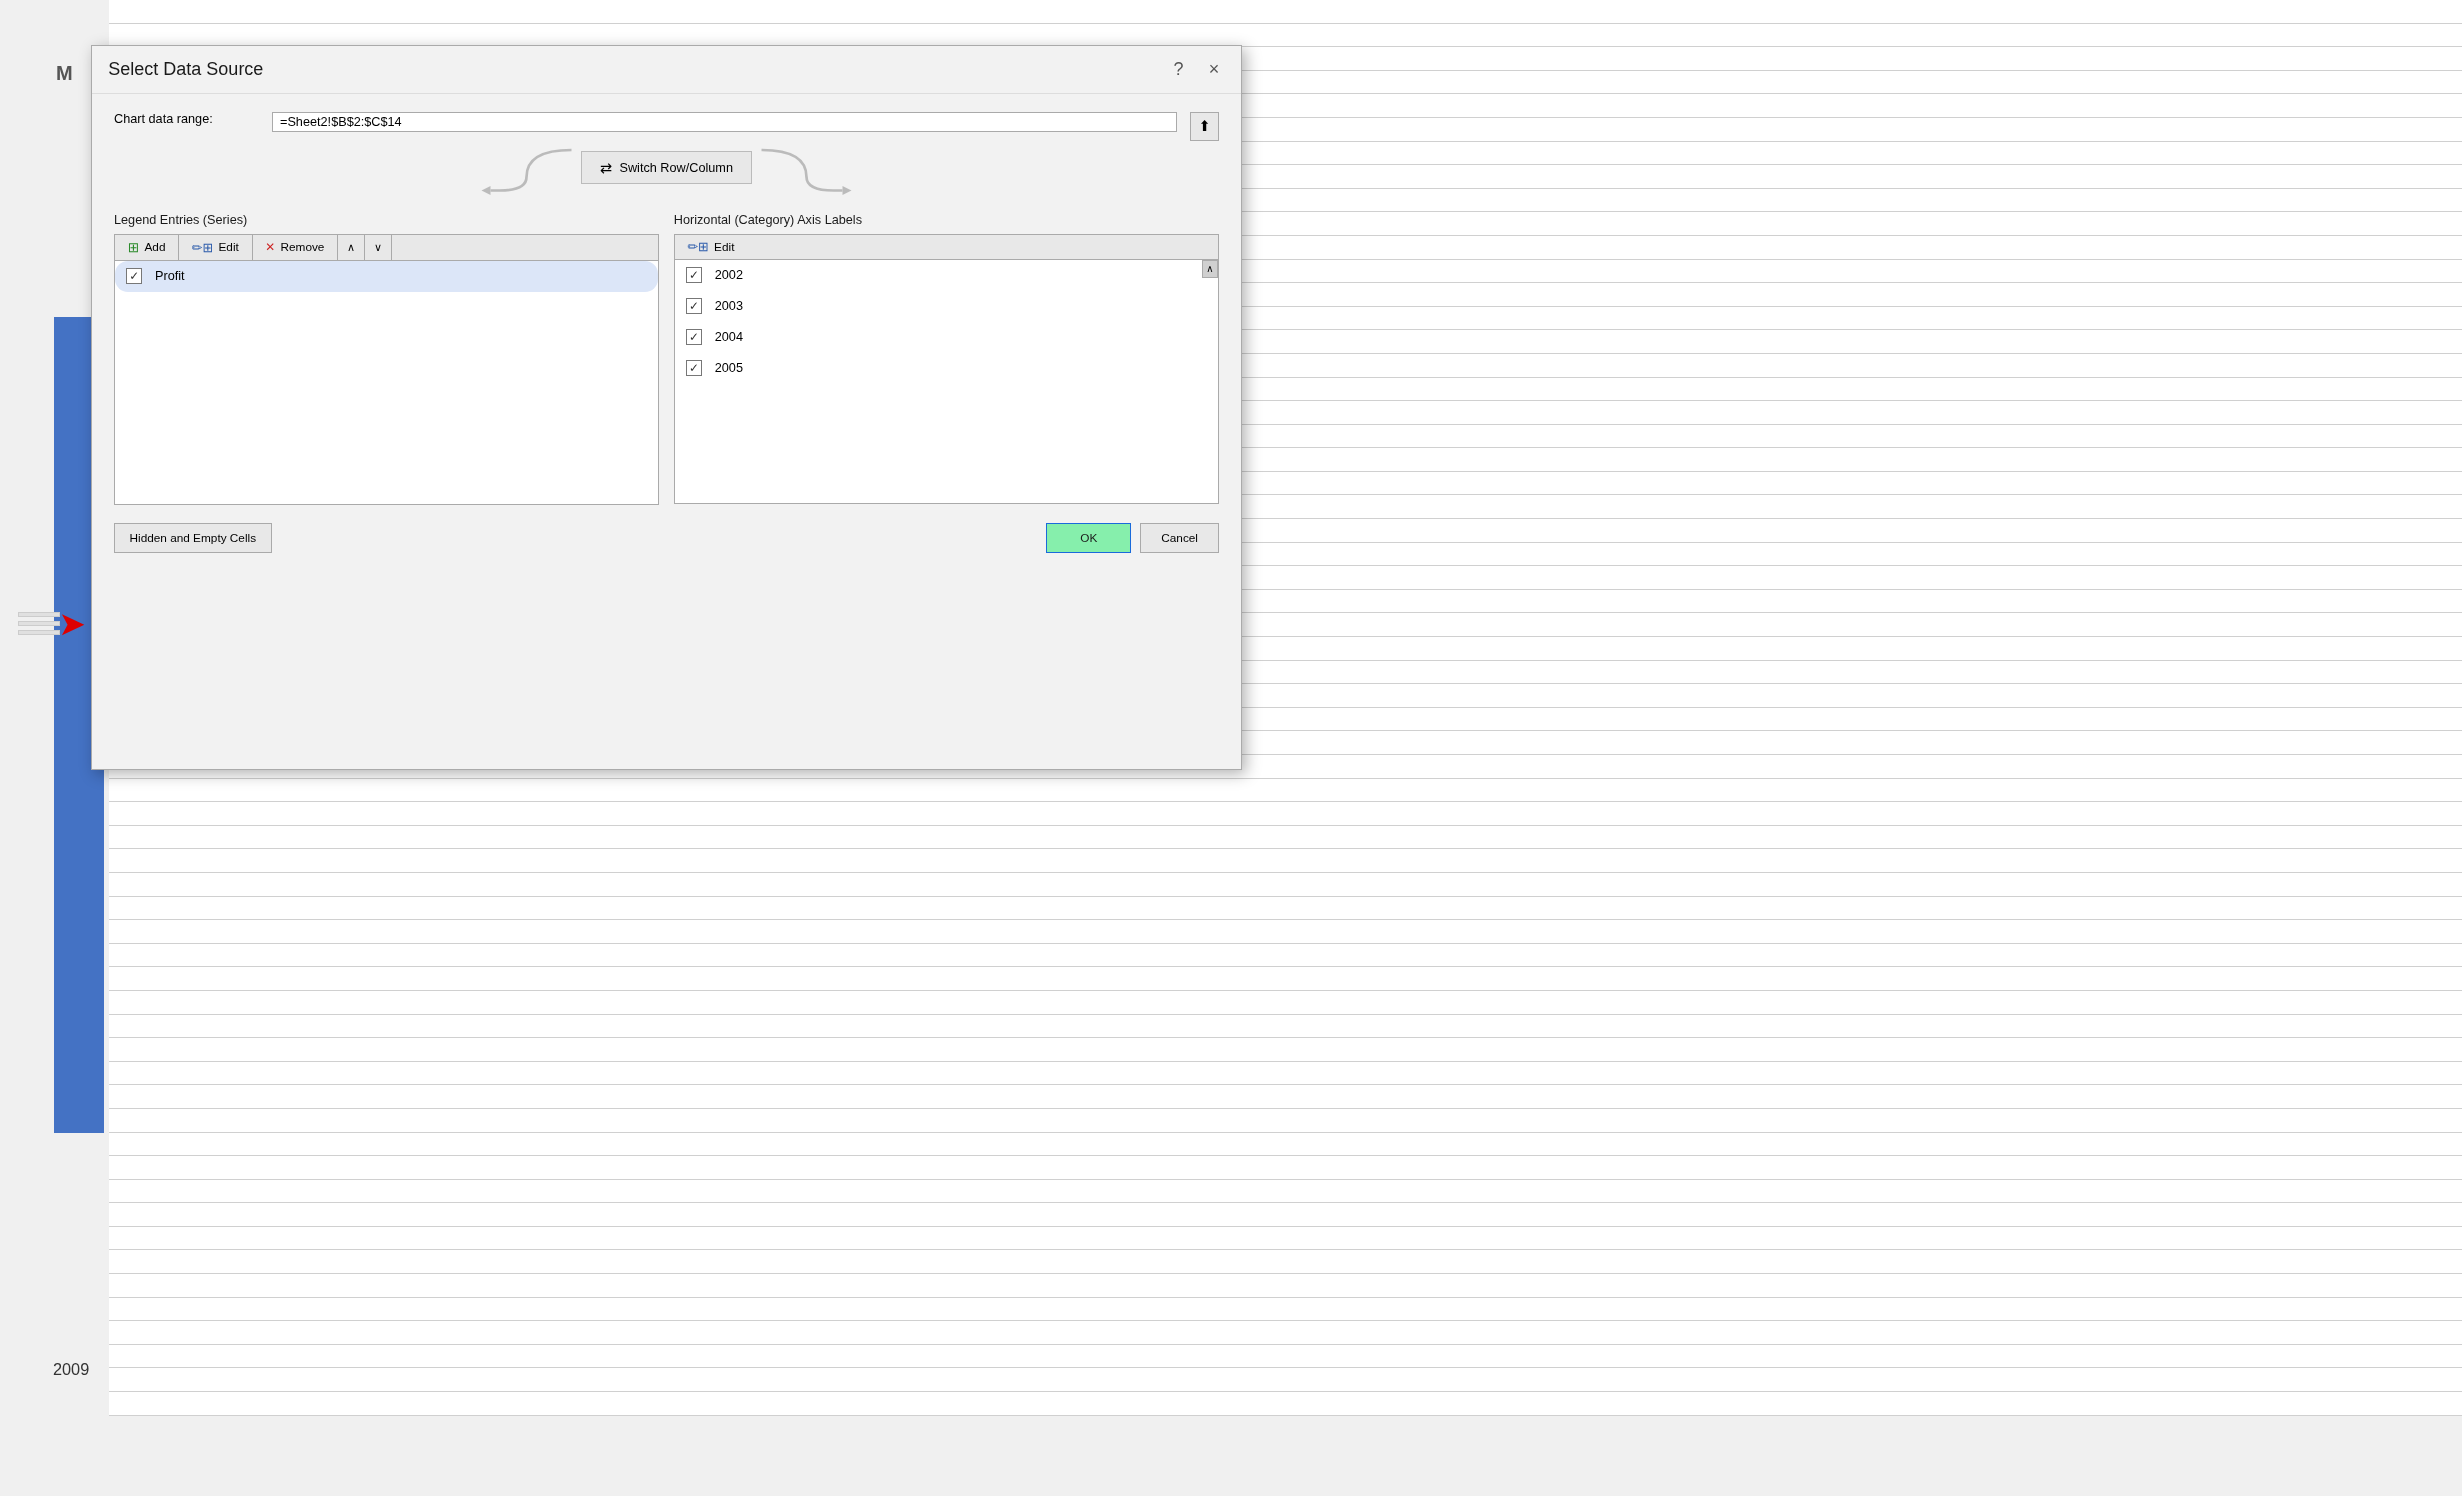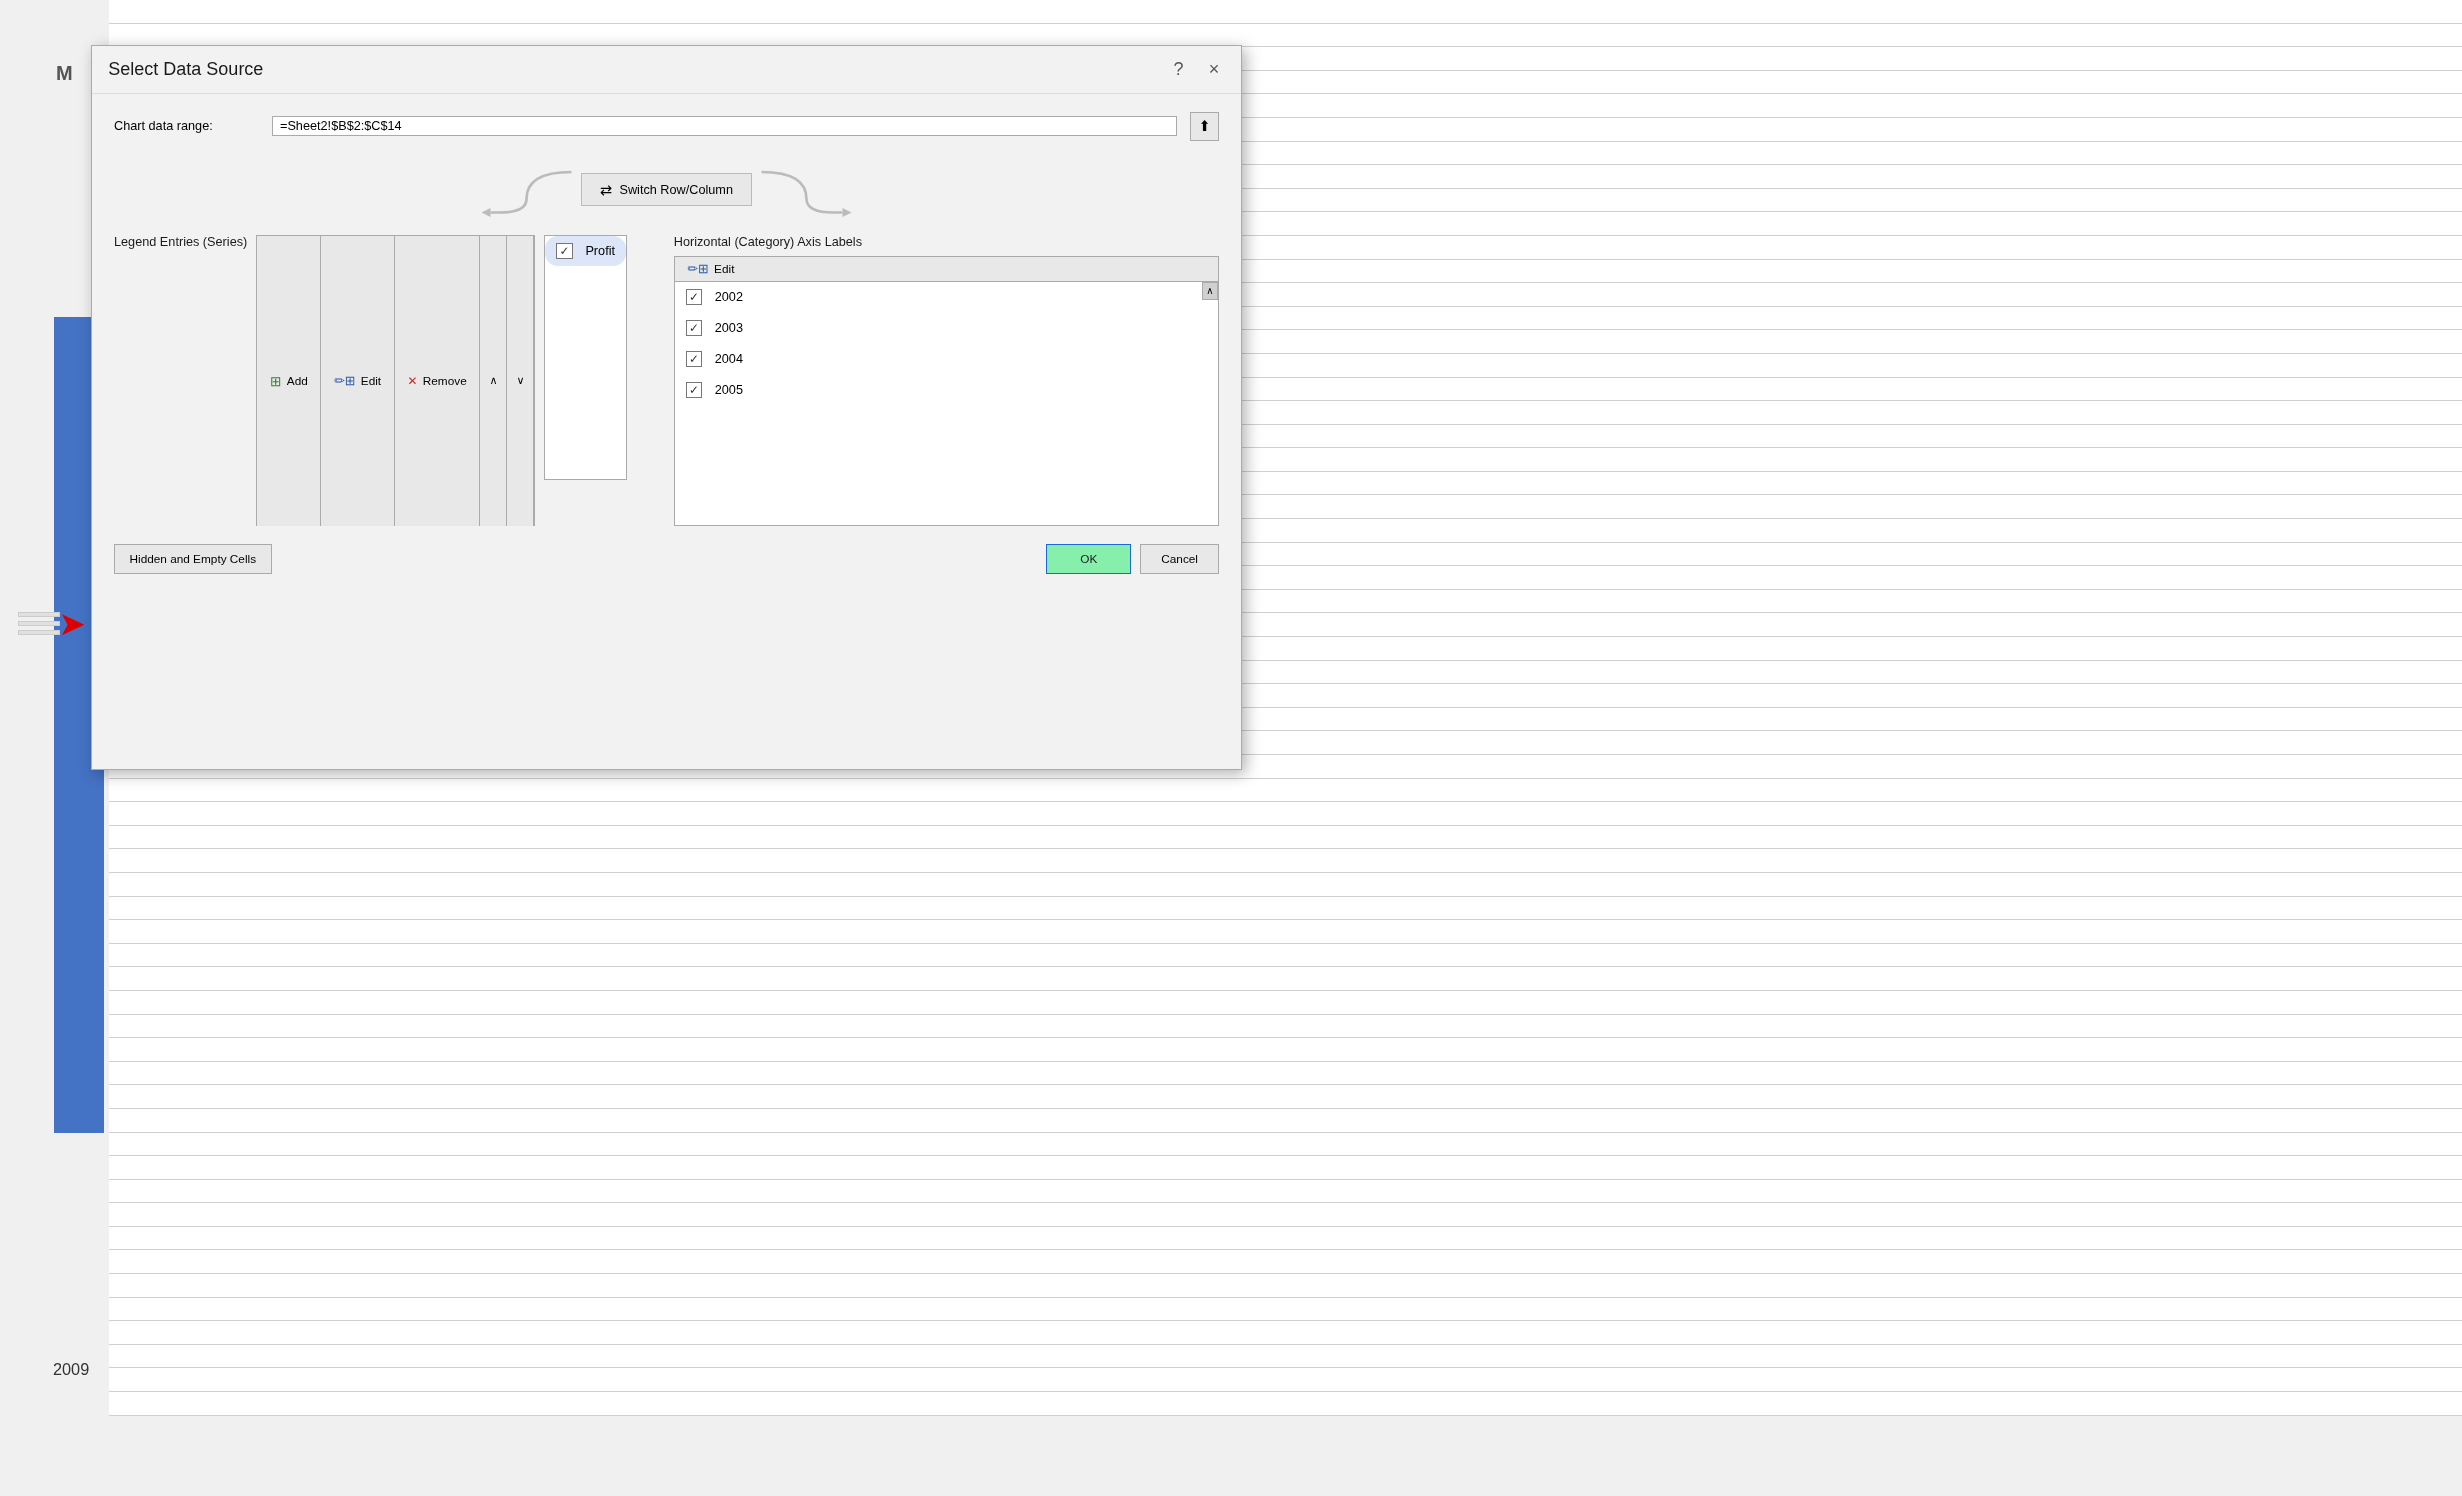--- a/index.html
+++ b/index.html
@@ -95,23 +95,22 @@
     }
 
     
     .dialog-body {
       padding: 18px 22px;
     }
 
     
     .data-range-row {
       display: flex;
-      align-items: center;
+      align-items: flex-start;
       gap: 12.7px;
-      margin-bottom: 22px;
     }
 
     .data-range-label {
       font-size: 12.7px;
       white-space: nowrap;
       min-width: 145px;
     }
 
     .data-range-input {
       flex: 1;
@@ -156,22 +155,21 @@
 
     
     .panels-row {
       display: flex;
       gap: 14.5px;
     }
 
     .panel-left {
       flex: 1;
       display: flex;
-      flex-direction: row;
-      gap: 9px;
+      flex-direction: column;
     }
 
     .panel-right {
       flex: 1;
       display: flex;
       flex-direction: column;
     }
 
     .panel-header {
       font-size: 12.7px;

